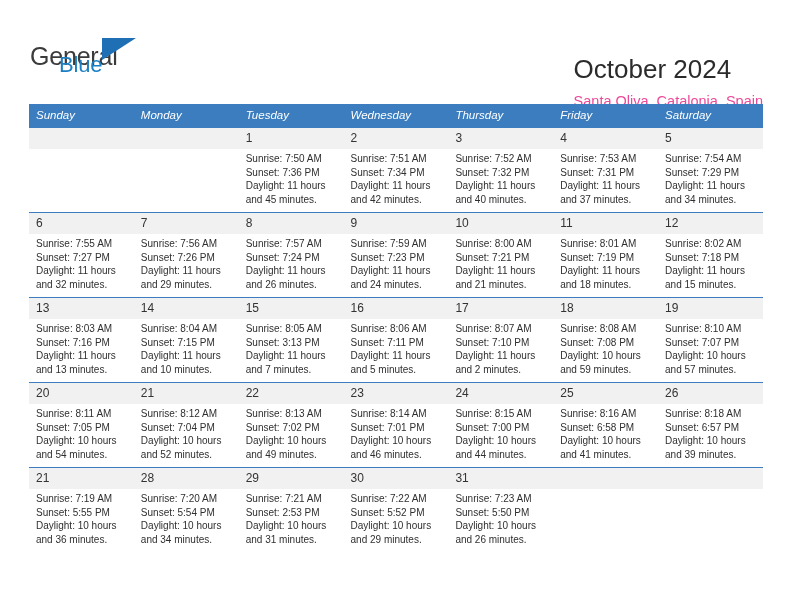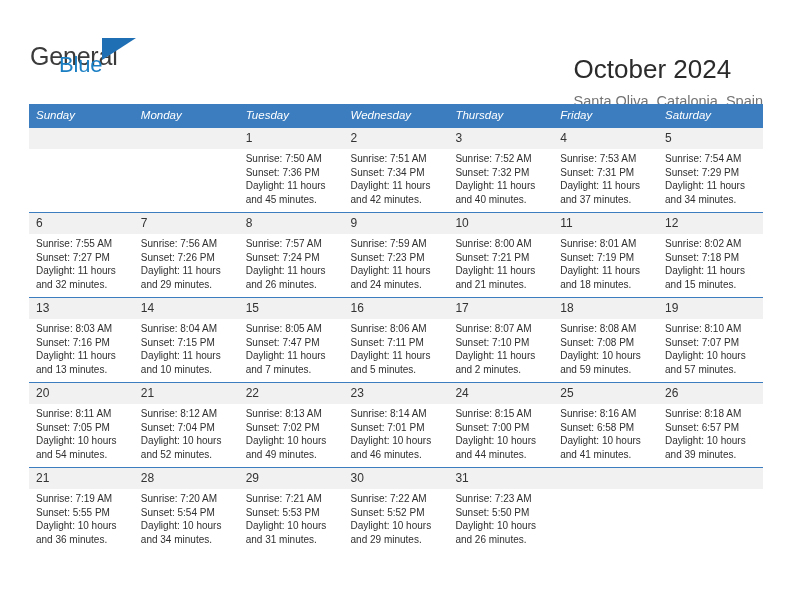--- a/index.html
+++ b/index.html
@@ -73,21 +73,21 @@
   }
   .cal-title {
     font-size: 26px;
     color: #2b2b2b;
     line-height: 30px;
     white-space: nowrap;
   }
   .cal-subtitle {
     margin-top: 9px;
     font-size: 14.5px;
-    color: #737373;
+    color: #ec4899;
     line-height: 17px;
     white-space: nowrap;
   }
 
   
   .calendar {
     position: absolute;
     left: 29px;
     top: 104px;
     width: 734px;
@@ -293,21 +293,21 @@
             <div class="info">
               <div>Sunrise: 8:04 AM</div>
               <div>Sunset: 7:15 PM</div>
               <div class="daylight">Daylight: 11 hours and 10 minutes.</div>
             </div>
           </td>
           <td class="">
             <div class="daynum">15</div>
             <div class="info">
               <div>Sunrise: 8:05 AM</div>
-              <div>Sunset: 7:47 PM</div>
+              <div>Sunset: 3:13 PM</div>
               <div class="daylight">Daylight: 11 hours and 7 minutes.</div>
             </div>
           </td>
           <td class="">
             <div class="daynum">16</div>
             <div class="info">
               <div>Sunrise: 8:06 AM</div>
               <div>Sunset: 7:11 PM</div>
               <div class="daylight">Daylight: 11 hours and 5 minutes.</div>
             </div>
@@ -409,21 +409,21 @@
             <div class="info">
               <div>Sunrise: 7:20 AM</div>
               <div>Sunset: 5:54 PM</div>
               <div class="daylight">Daylight: 10 hours and 34 minutes.</div>
             </div>
           </td>
           <td class="">
             <div class="daynum">29</div>
             <div class="info">
               <div>Sunrise: 7:21 AM</div>
-              <div>Sunset: 5:53 PM</div>
+              <div>Sunset: 2:53 PM</div>
               <div class="daylight">Daylight: 10 hours and 31 minutes.</div>
             </div>
           </td>
           <td class="">
             <div class="daynum">30</div>
             <div class="info">
               <div>Sunrise: 7:22 AM</div>
               <div>Sunset: 5:52 PM</div>
               <div class="daylight">Daylight: 10 hours and 29 minutes.</div>
             </div>

